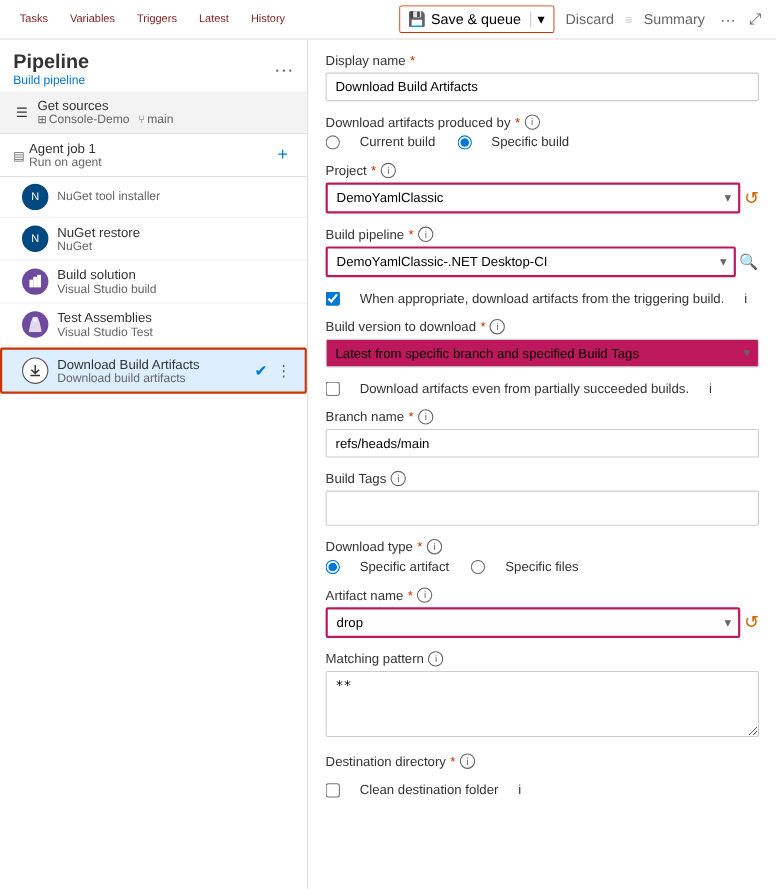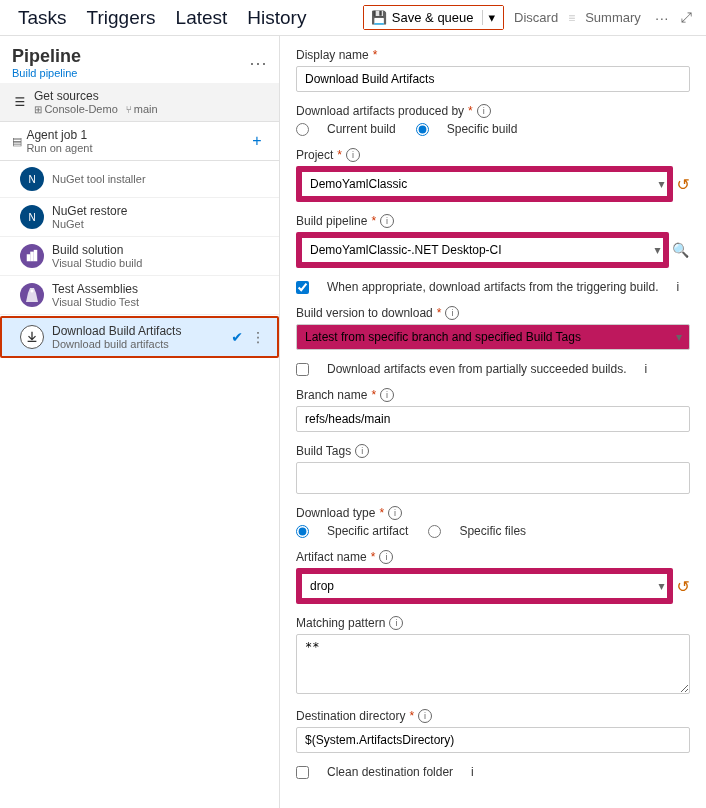--- a/index.html
+++ b/index.html
@@ -1,17 +1,17 @@
 <!DOCTYPE html>
 <html><head>
   <meta charset="utf-8">
   <style>
     * { box-sizing: border-box; margin: 0; padding: 0; }
     body { font-family: 'Segoe UI', sans-serif; font-size: 12px; background: #fff; color: #333; width: 706px; height: 808px; overflow: hidden; }
-    .top-nav-item { padding: 0 10px; height: 100%; display: flex; align-items: center; cursor: pointer; font-size: 19px; color: #0f172a; }
+    .top-nav-item { padding: 0 10px; height: 100%; display: flex; align-items: center; cursor: pointer; font-size: 10px; color: #7f1d1d; }
     .discard-btn, .summary-btn, .more-btn { padding: 0 8px; height: 100%; display: flex; align-items: center; cursor: pointer; font-size: 13px; color: #666; }
 
     
     .main { display: flex; height: calc(808px - 36px); }
 
     
     .sidebar { width: 280px; border-right: 1px solid #e0e0e0; display: flex; flex-direction: column; overflow-y: auto; }
     .pipeline-header { padding: 10px 12px 4px; display: flex; align-items: center; justify-content: space-between; }
     .pipeline-title { font-weight: 600; font-size: 18px; }
     .pipeline-subtitle { font-size: 11px; color: #0078d4; cursor: pointer; }
@@ -59,31 +59,32 @@
     .checkbox-item { display: flex; align-items: center; gap: 18px; cursor: pointer; font-size: 12px; }
     .checkbox-item input[type=checkbox] { accent-color: #0078d4; }
 
     .textarea-input { width: 100%; border: 1px solid #ccc; padding: 5px 8px; font-size: 12px; border-radius: 2px; height: 60px; resize: vertical; outline: none; }
 
     .select-drop-wrapper { position: relative; }
     .select-drop-wrapper select { width: 100%; border: 1px solid #ccc; padding: 5px 8px; font-size: 12px; border-radius: 2px; background: #be185d; appearance: none; outline: none; padding-right: 24px; }
     .select-drop-wrapper::after { content: '▾'; position: absolute; right: 8px; top: 50%; transform: translateY(-50%); pointer-events: none; color: #666; font-size: 12px; }
 
     .inline-select-row { display: flex; align-items: center; gap: 4px; }
-    .inline-select-row select { flex: 1; border: 6px solid #be185d; padding: 5px 8px; font-size: 12px; border-radius: 2px; background: #fff; appearance: none; outline: none; }
+    .inline-select-row select { flex: 1; border: 2px solid #be185d; padding: 5px 8px; font-size: 12px; border-radius: 2px; background: #fff; appearance: none; outline: none; }
     .refresh-orange { background: none; border: none; cursor: pointer; color: #cc6600; font-size: 16px; }
     .search-gray { background: none; border: none; cursor: pointer; color: #555; font-size: 14px; }
 
     .save-queue-wrapper { display: flex; align-items: center; gap: 4px; border: 1.5px solid #cc3300; border-radius: 2px; }
   </style>
 </head>
 <body>
 
 <div style="display:flex; align-items:center; height:36px; border-bottom:1px solid #e0e0e0; padding:0 8px; gap:0;">
   <span class="top-nav-item">Tasks</span>
+  <span class="top-nav-item">Variables</span>
   <span class="top-nav-item">Triggers</span>
   <span class="top-nav-item">Latest</span>
   <span class="top-nav-item">History</span>
   <div style="flex:1;"></div>
   <div class="save-queue-wrapper" style="display:flex;align-items:center;border:1.5px solid #cc3300;border-radius:2px;margin-right:2px;">
     <button style="display:flex;align-items:center;gap:4px;padding:4px 8px;cursor:pointer;font-size:13px;background:#fff;border:none;font-family:inherit;">
       <span style="font-size:13px;">💾</span>
       <span>Save &amp; queue</span>
       <span style="border-left:1px solid #ccc;margin-left:4px;padding-left:6px;">▾</span>
     </button>
@@ -345,21 +346,20 @@
       </div>
       <textarea class="textarea-input" style="">**</textarea>
     </div>
 
     <div class="field-group">
       <div class="field-label">
         <span>Destination directory</span>
         <span class="required">*</span>
         <span class="info-icon">i</span>
       </div>
-      <input type="text" class="text-input" value="$(System.ArtifactsDirectory)" style="">
     </div>
 
     <div class="field-group">
       <label class="checkbox-item">
         <input type="checkbox" style="">
         <span>Clean destination folder</span>
         <span class="info-icon">i</span>
       </label>
     </div>
 

